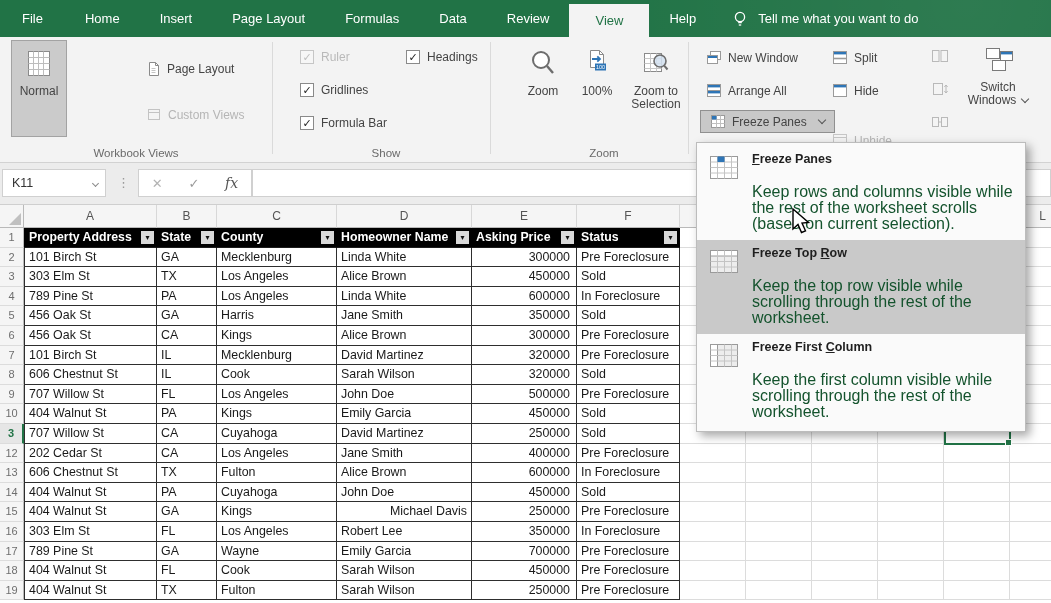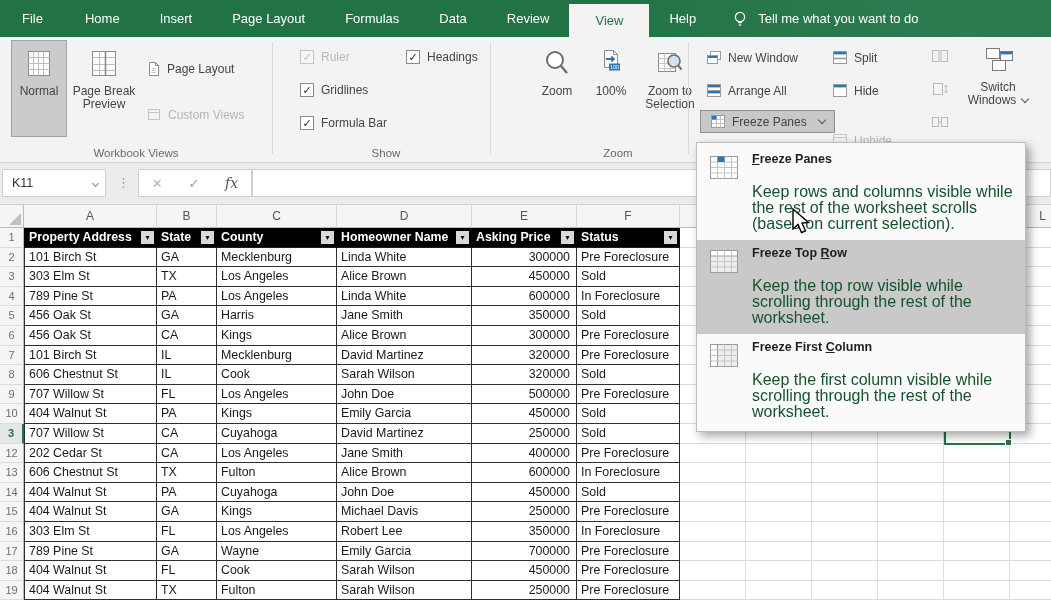--- a/index.html
+++ b/index.html
@@ -104,28 +104,20 @@
 <div class="ribbon">
 
   <div class="grp" style="left:0;width:272px;">
     <div class="bigbtn pressed" style="left:11px;top:3px;width:56px;height:97px;">
       <svg width="30" height="32" viewBox="0 0 30 32">
         <rect x="4.5" y="3.5" width="21" height="24" fill="#fff" stroke="#8a8a8a"></rect>
         <path d="M4.5 9.5h21M4.5 15.5h21M4.5 21.5h21M9.5 3.5v24M14.5 3.5v24M19.5 3.5v24" stroke="#bdbdbd" fill="none"></path>
       </svg>
       <div class="lbl">Normal</div>
     </div>
-    <div class="bigbtn" style="left:70px;top:3px;width:68px;height:97px;">
-      <svg width="30" height="32" viewBox="0 0 30 32">
-        <rect x="3.5" y="3.5" width="23" height="24" fill="#fff" stroke="#8a8a8a"></rect>
-        <path d="M3.5 9.5h23M3.5 16.5h23M3.5 22.5h23M10.5 3.5v24" stroke="#bdbdbd" fill="none"></path>
-        <line x1="16.5" y1="3.5" x2="16.5" y2="27.5" stroke="#8a8a8a" stroke-width="1.6"></line>
-      </svg>
-      <div class="lbl">Page Break Preview</div>
-    </div>
     <div class="smbtn" style="left:146px;top:24px;">
       <svg width="15" height="16" viewBox="0 0 15 16">
         <path d="M3.5 1.5h6l3 3v10h-9z" fill="#fff" stroke="#8a8a8a"></path>
         <path d="M9.5 1.5v3h3" fill="none" stroke="#8a8a8a"></path>
         <path d="M5.5 7.5h4M5.5 9.5h4M5.5 11.5h4" stroke="#c4c4c4"></path>
       </svg>
       <span>Page Layout</span>
     </div>
     <div class="smbtn dis" style="left:146px;top:70px;">
       <svg width="16" height="15" viewBox="0 0 16 15">
@@ -152,21 +144,21 @@
       <span>Formula Bar</span>
     </div>
     <div class="chk" style="left:124px;top:13px;">
       <span class="cb">✓</span>
       <span>Headings</span>
     </div>
     <div class="grplbl">Show</div>
   </div>
   <div class="vsep" style="left:490px;"></div>
 
-  <div class="grp" style="left:524px;width:188px;text-decoration:underline;">
+  <div class="grp" style="left:510px;width:188px;text-decoration:underline;">
     <div class="bigbtn" style="left:8px;top:3px;width:50px;height:97px;">
       <svg width="30" height="32" viewBox="0 0 30 32">
         <circle cx="13" cy="12" r="8" fill="#fff" stroke="#6d6d6d" stroke-width="2"></circle>
         <line x1="19" y1="18" x2="25" y2="25" stroke="#6d6d6d" stroke-width="2.4"></line>
       </svg>
       <div class="lbl">Zoom</div>
     </div>
     <div class="bigbtn" style="left:62px;top:3px;width:50px;height:97px;">
       <svg width="30" height="32" viewBox="0 0 30 32">
         <path d="M8.5 2.5h9l4 4v13h-13z" fill="#fff" stroke="#8a8a8a"></path>
@@ -510,21 +502,21 @@
       <div class="ecell" style="width: 66px;"></div>
       <div class="ecell" style="width: 66px;"></div>
       <div class="ecell" style="width: 66px;"></div>
       <div class="ecell" style="width: 66px;"></div>
     </div>
     <div class="srow">
       <div class="gut" style="width: 24px;">15</div>
       <div class="dcell first" style="width: 133px;">404 Walnut St</div>
       <div class="dcell" style="width: 60px;">GA</div>
       <div class="dcell" style="width: 120px;">Kings</div>
-      <div class="dcell" style="width: 135px;">Michael Davis</div>
+      <div class="dcell" style="width: 135px; text-align: right;">Michael Davis</div>
       <div class="dcell num" style="width: 105px;">250000</div>
       <div class="dcell" style="width: 103px;">Pre Foreclosure</div>
       <div class="ecell" style="width: 66px;"></div>
       <div class="ecell" style="width: 66px;"></div>
       <div class="ecell" style="width: 66px;"></div>
       <div class="ecell" style="width: 66px;"></div>
       <div class="ecell" style="width: 66px;"></div>
       <div class="ecell" style="width: 66px;"></div>
     </div>
     <div class="srow">

